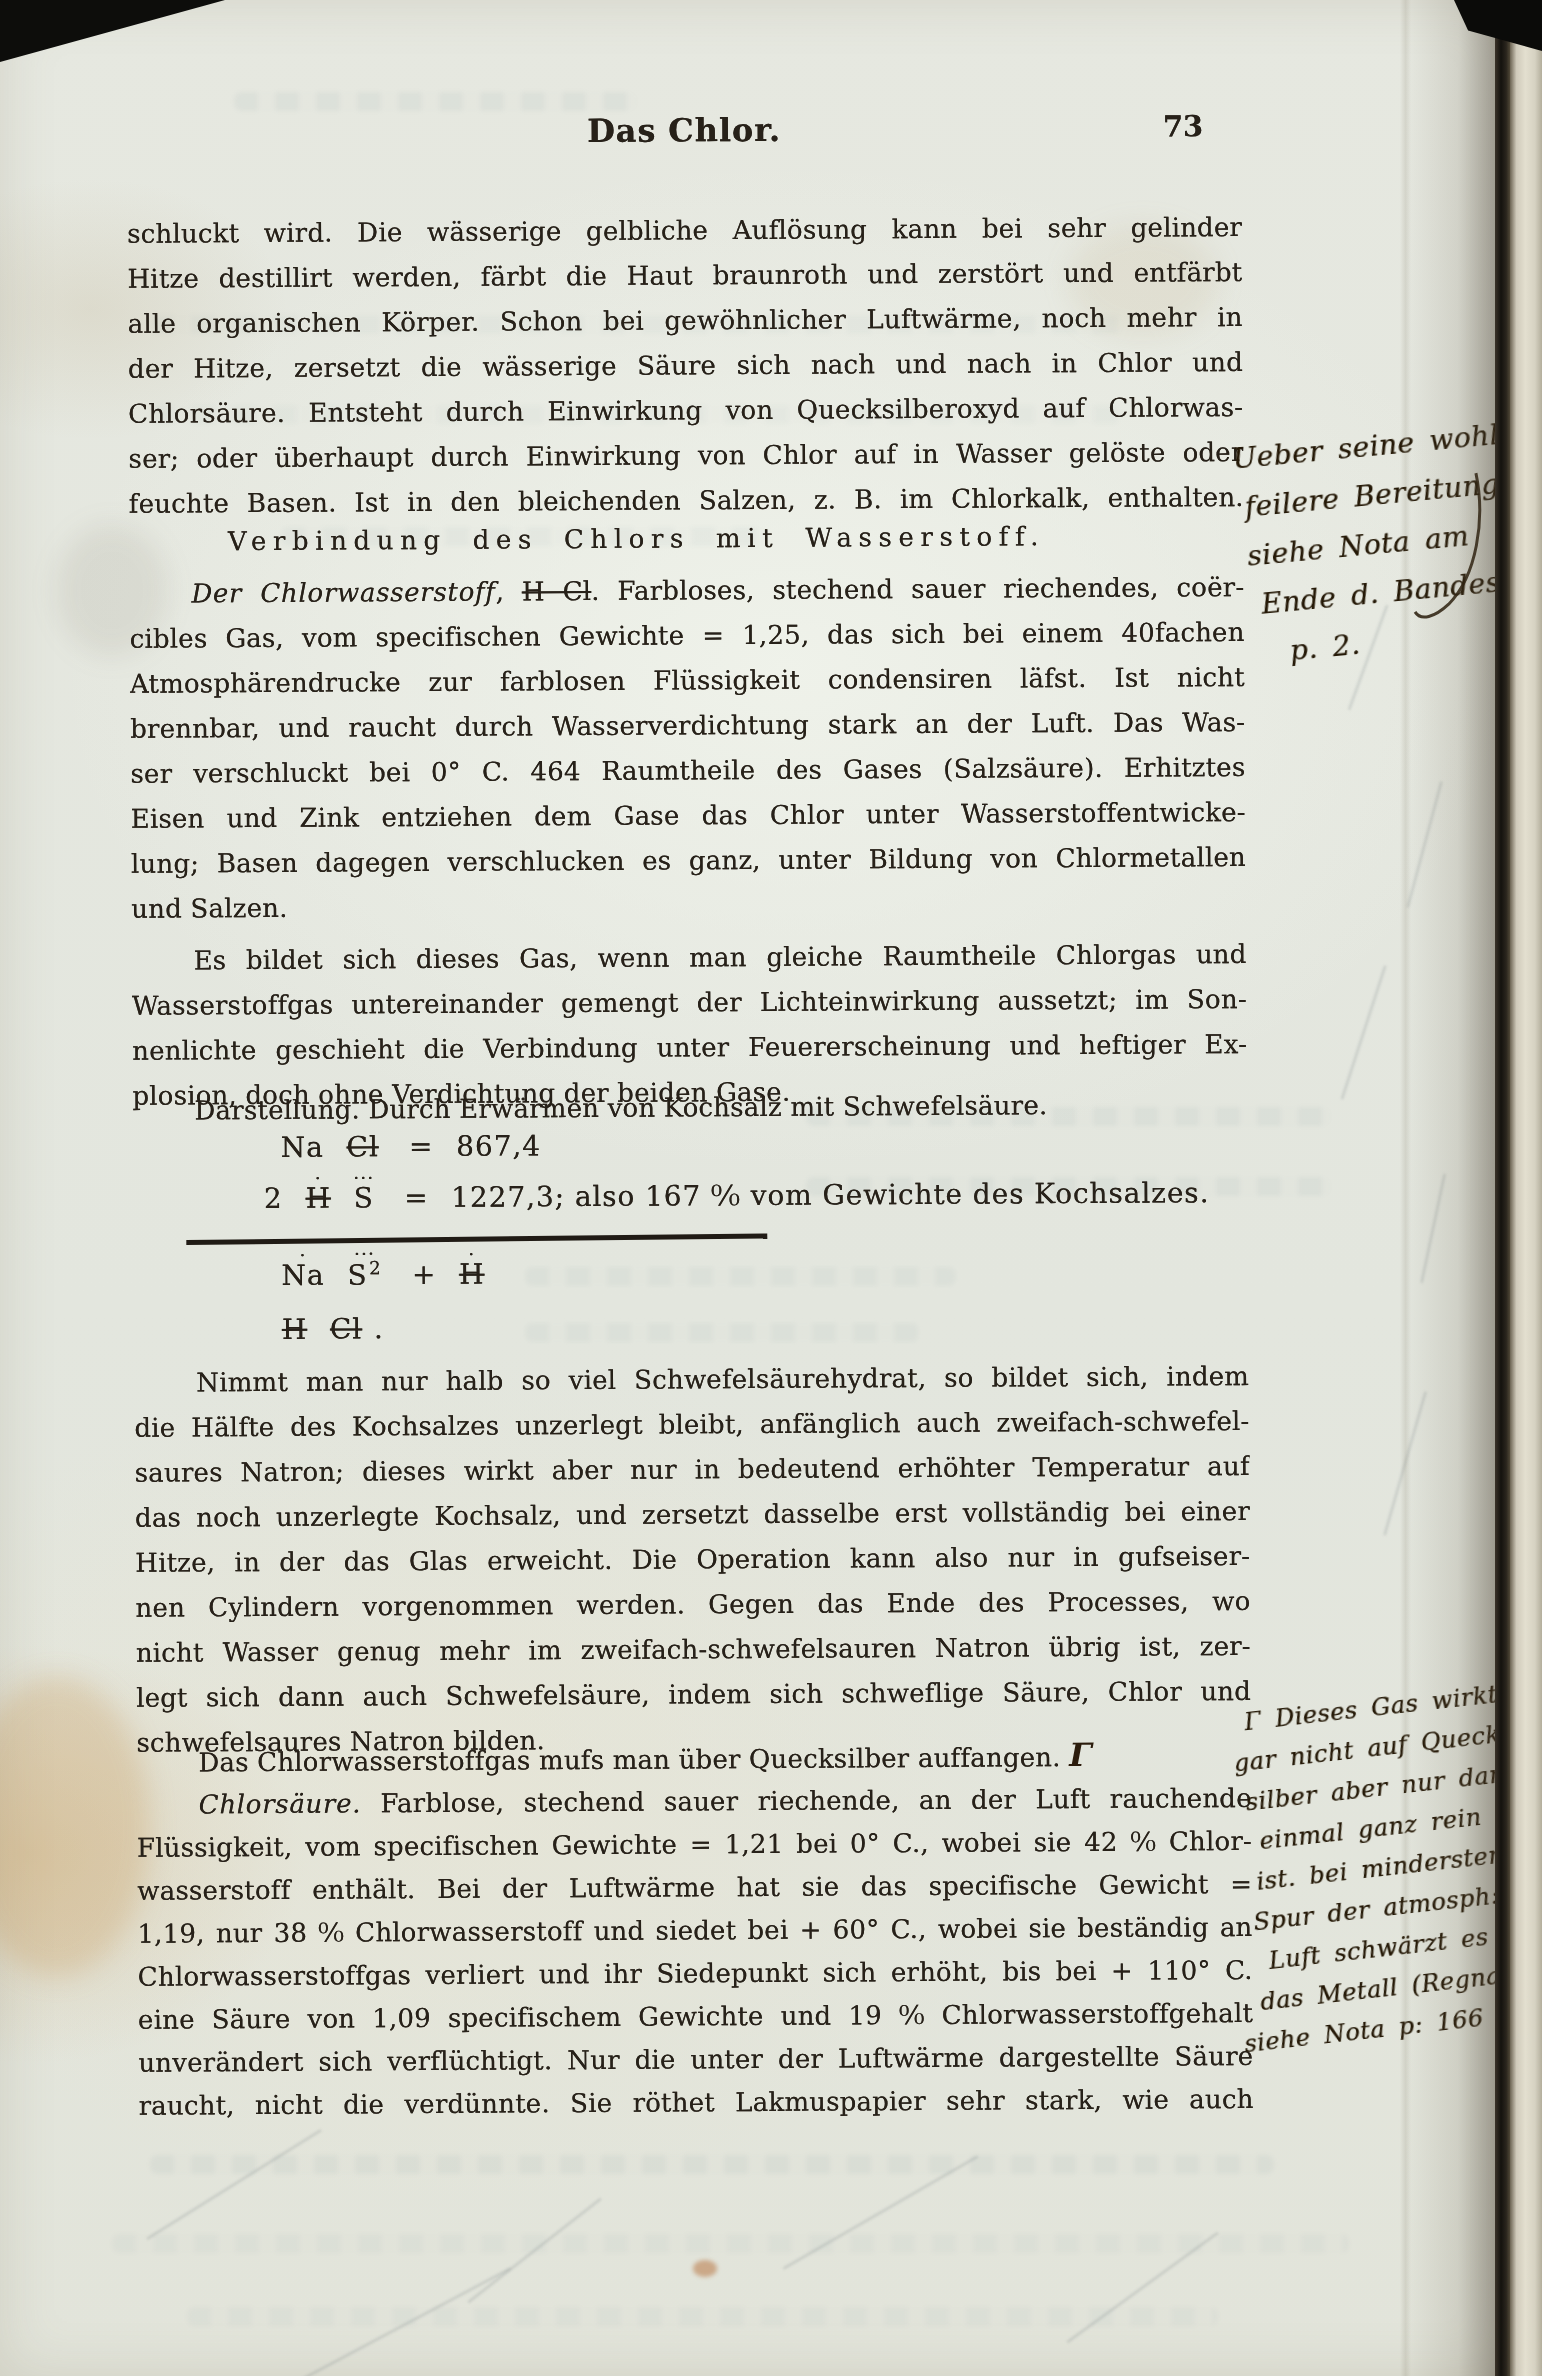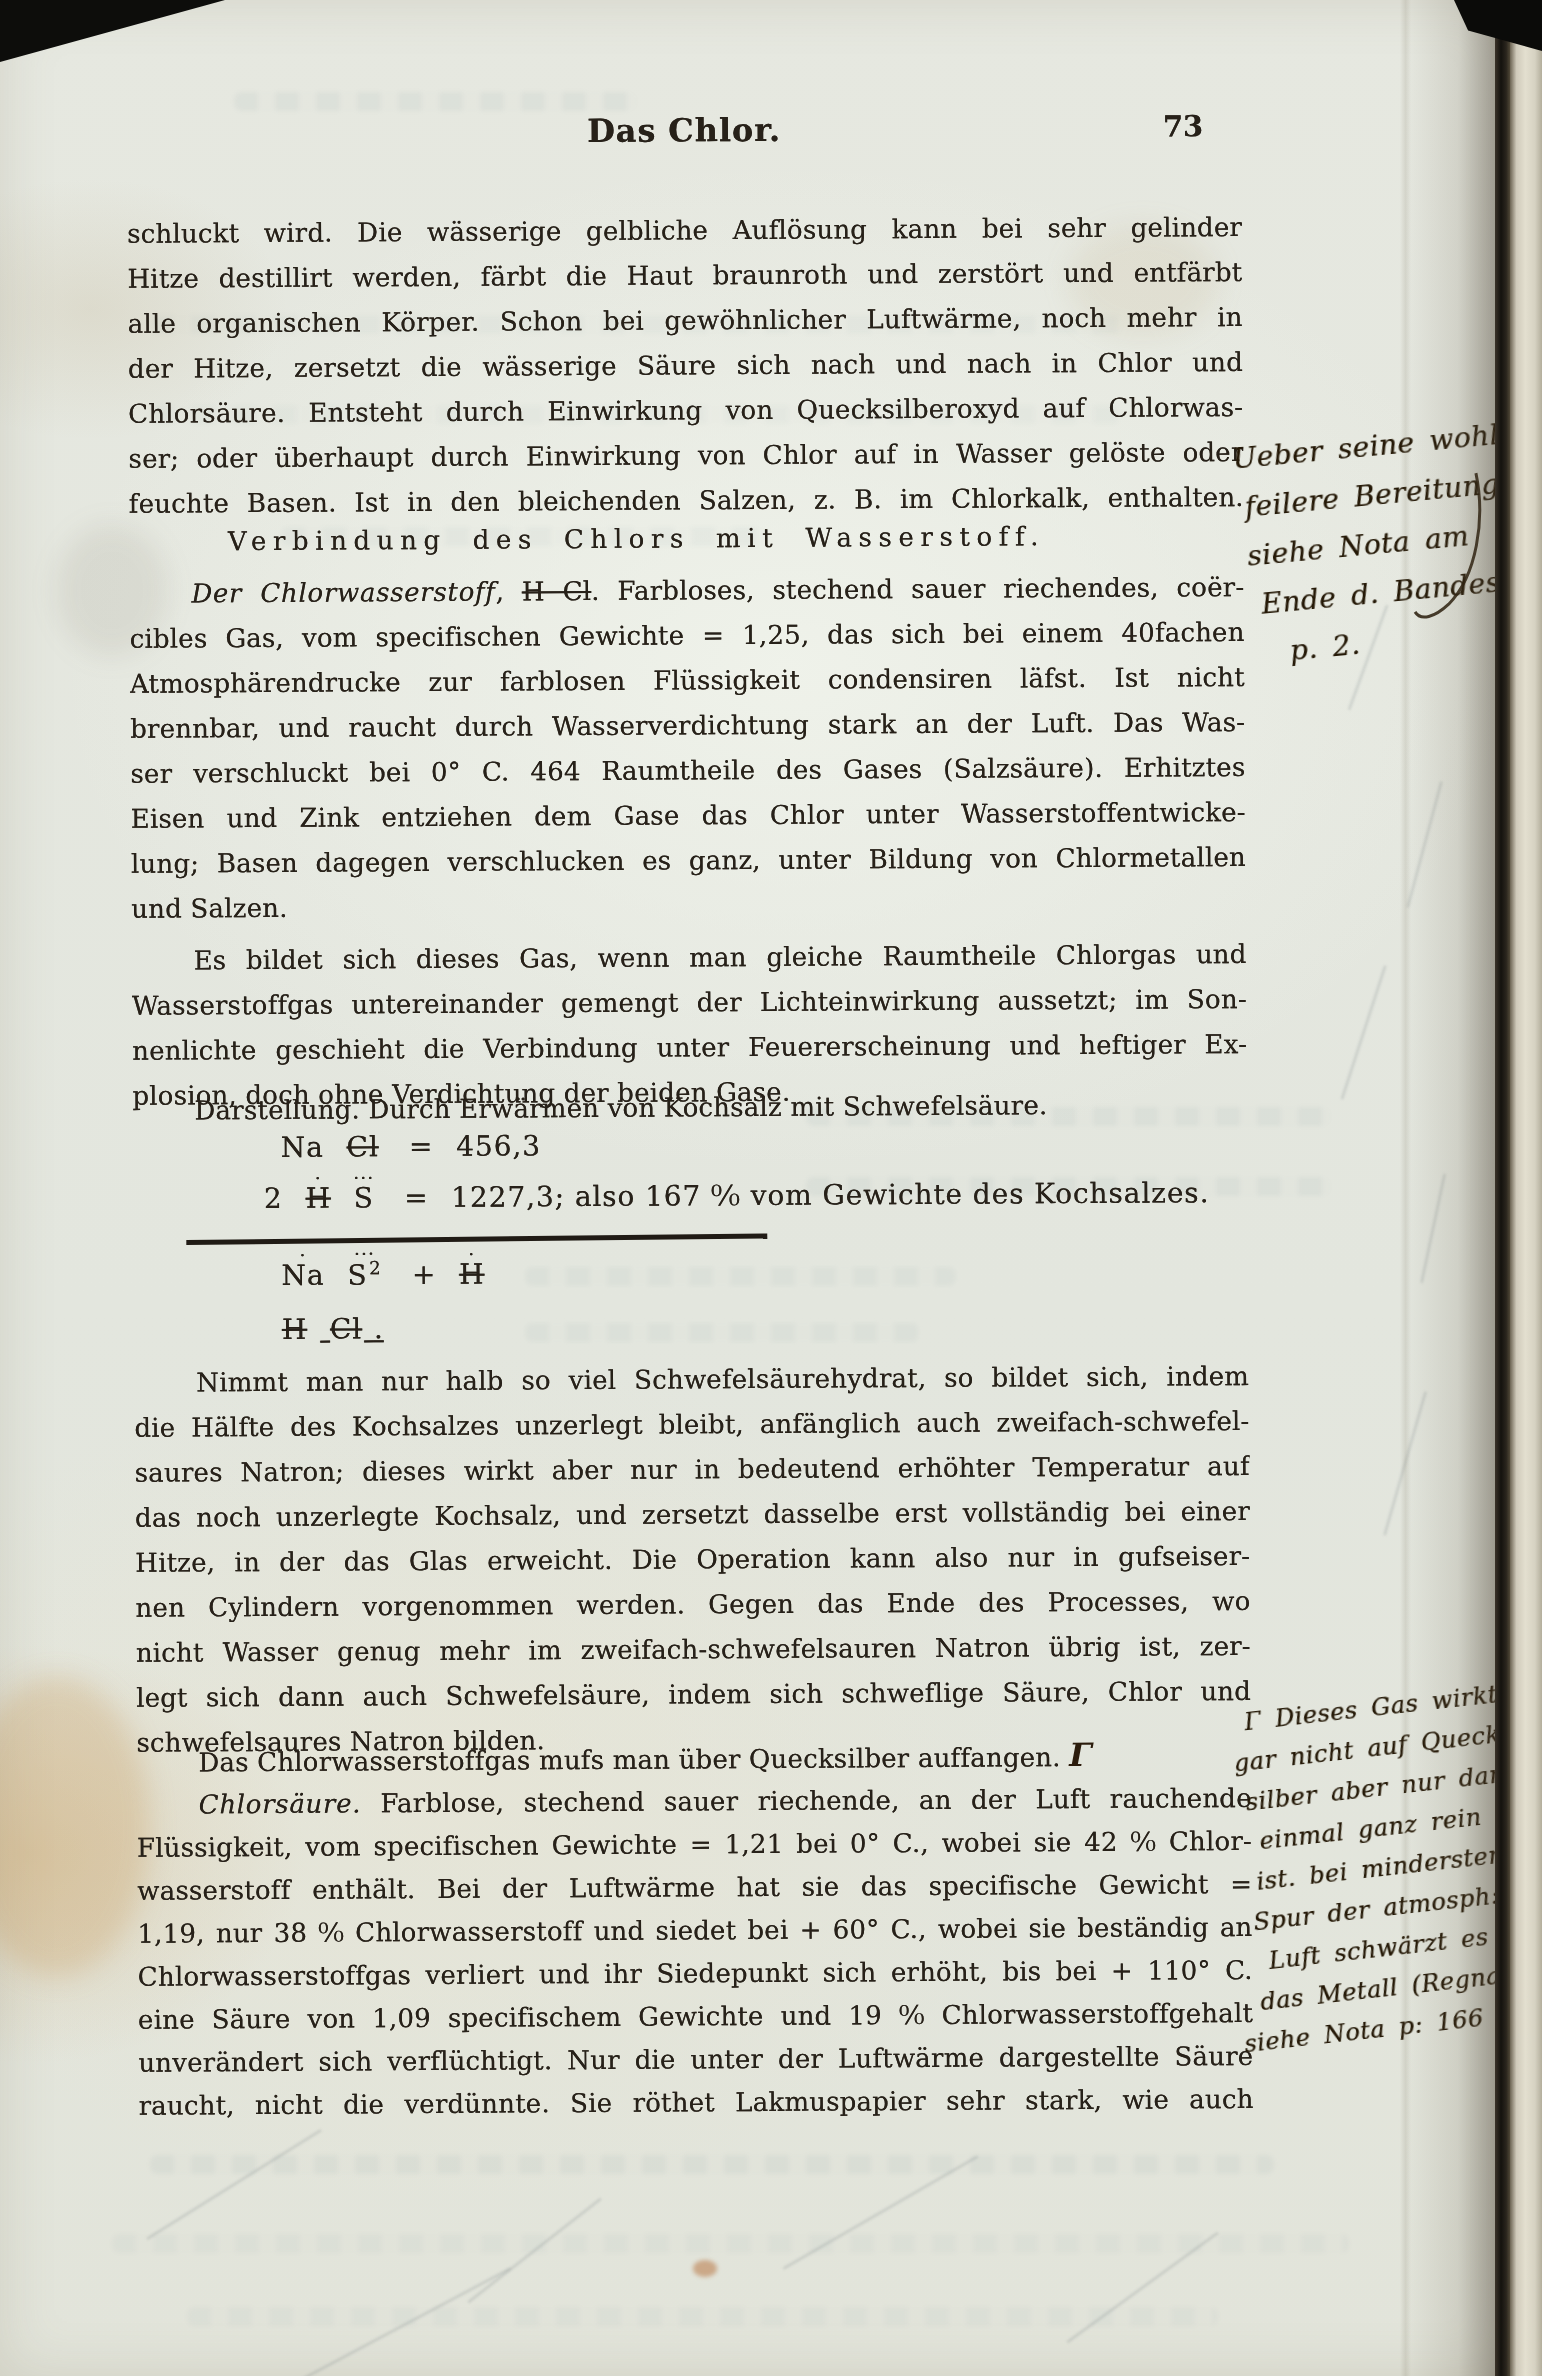--- a/index.html
+++ b/index.html
@@ -158,41 +158,41 @@
       </div>
 
     <div class="block" style="top:1085px">
         <div class="pl ind end"><span>Darstellung.  Durch Erwärmen von Kochsalz mit Schwefelsäure.</span></div>
       </div>
 
     <div class="fline" style="left:281px;top:1128px;">
       <span class="tok"><span>Na</span></span>
       <span class="tok bar"><span>Cl</span></span>
       <span class="feq">=</span>
-      <span>456,3</span>
+      <span>867,4</span>
     </div>
 
     <div class="fline" style="left:264px;top:1179px;">
       <span>2</span>
       <span class="tok bar"><span>H</span><span class="dots">·</span></span>
       <span class="tok"><span>S</span><span class="dots">···</span></span>
       <span class="feq">=</span>
       <span>1227,3;  also 167 ⁰⁄₀ vom Gewichte des Kochsalzes.</span>
     </div>
 
     <div class="frule"></div>
 
     <div class="fline" style="left:281px;top:1255px;">
       <span class="tok"><span>Na</span><span class="dots">·</span></span>
       <span class="tok"><span>S</span><span class="dots">···</span><sup>2</sup></span>
       <span class="feq">+</span>
       <span class="tok bar"><span>H</span><span class="dots">·</span></span>
     </div>
 
-    <div class="fline" style="left:281px;top:1310px;text-decoration:underline;">
+    <div class="fline" style="left:281px;top:1310px;">
       <span class="tok bar"><span>H</span></span>
       <span class="tok bar" style="margin-right:1.9px;"><span>Cl</span></span>
       <span>.</span>
     </div>
 
     <div class="block" style="top:1357px">
         <div class="pl ind"><span>Nimmt man nur halb so viel Schwefelsäurehydrat, so bildet sich, indem</span></div>
         <div class="pl"><span>die Hälfte des Kochsalzes unzerlegt bleibt, anfänglich auch zweifach-schwefel-</span></div>
         <div class="pl"><span>saures Natron; dieses wirkt aber nur in bedeutend erhöhter Temperatur auf</span></div>
         <div class="pl"><span>das noch unzerlegte Kochsalz, und zersetzt dasselbe erst vollständig bei einer</span></div>

